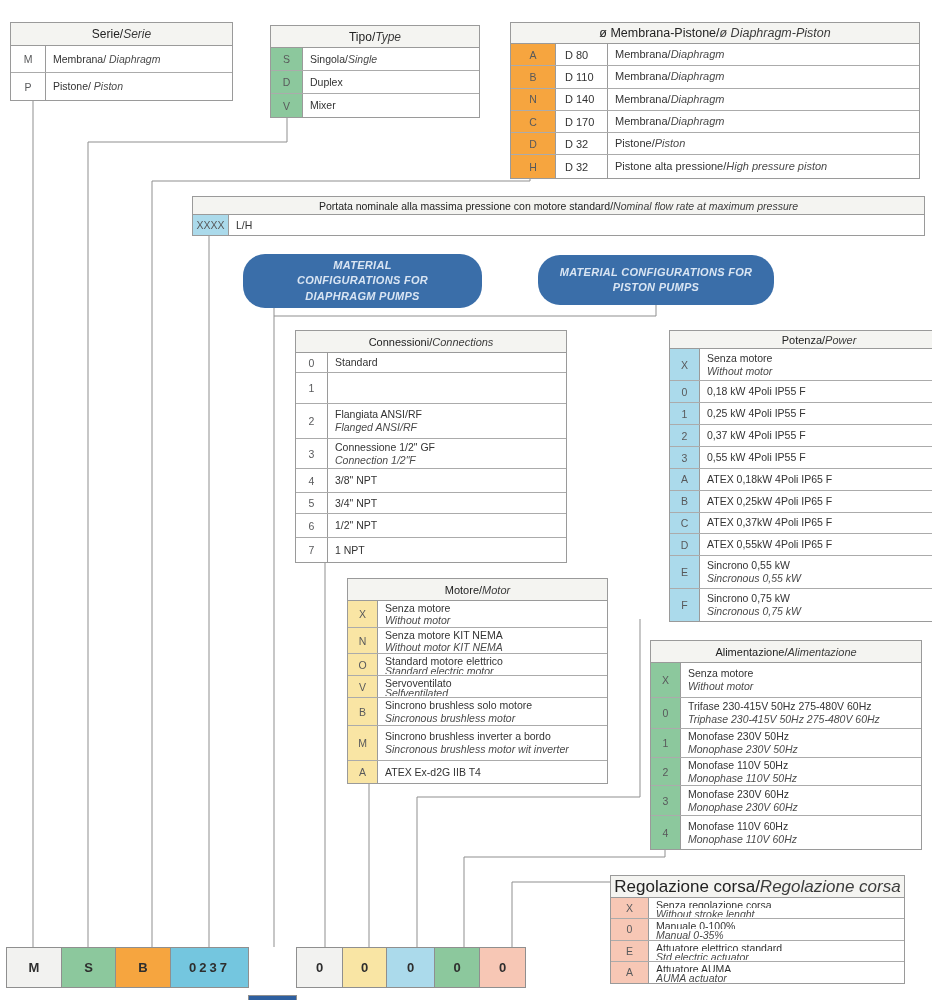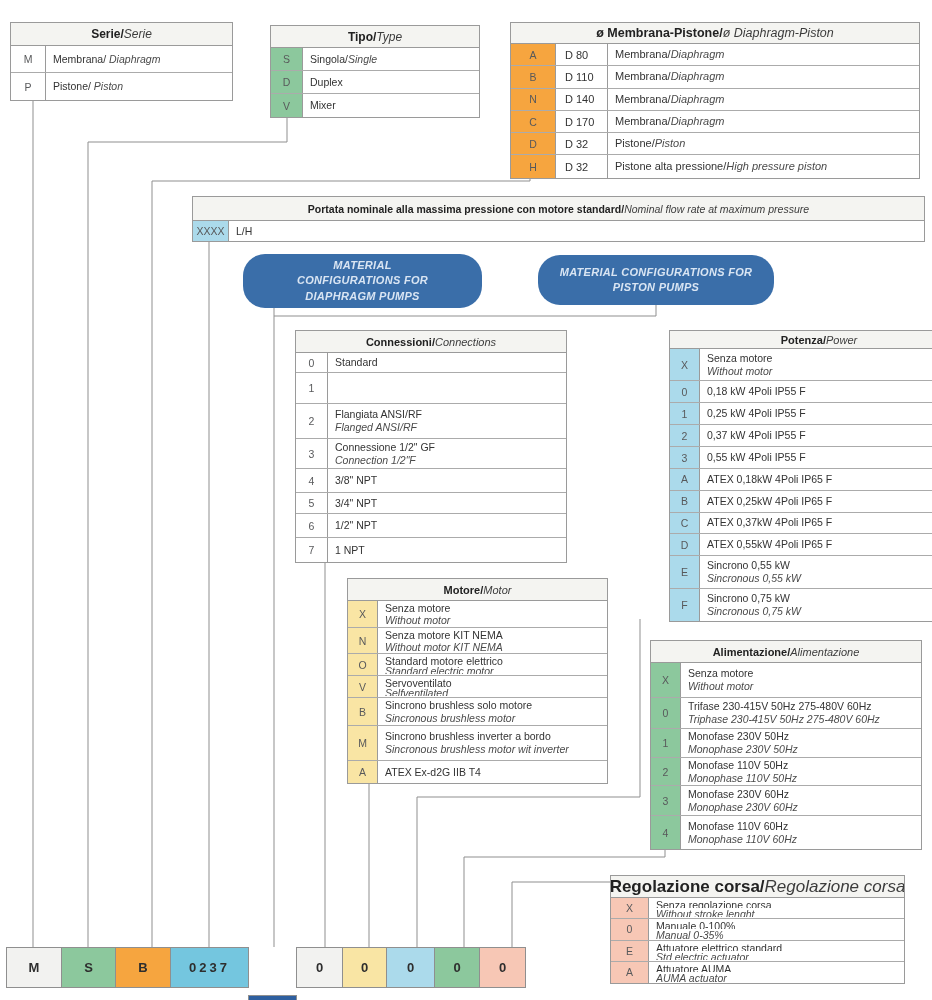--- a/index.html
+++ b/index.html
@@ -3,21 +3,21 @@
 <meta charset="utf-8">
 <style>
   html,body{margin:0;padding:0;background:#fff;}
   #canvas{position:relative;width:932px;height:1000px;background:#fff;overflow:hidden;
           font-family:"Liberation Sans",sans-serif;color:#333;}
   #wires{position:absolute;left:0;top:0;pointer-events:none;}
 
   .tbl{position:absolute;background:#fff;border:1px solid #9a9a9a;box-sizing:border-box;font-size:10.5px;}
   .thead{display:flex;align-items:center;justify-content:center;background:#f4f4f1;
          border-bottom:1px solid #9a9a9a;box-sizing:border-box;font-size:11px;color:#222;white-space:nowrap;overflow:hidden;}
-  .thead .t-it{font-weight:700;}
+  .thead .t-it{font-weight:400;}
   .thead .t-en{font-style:italic;font-weight:400;color:#3c3c3c;}
   #tbl-serie .thead,#tbl-tipo .thead{font-size:12px;}
   #tbl-membrana .thead{font-size:12.5px;}
   #tbl-portata .thead{font-size:10.5px;}
   #tbl-regolazione .thead{font-size:17px;text-align:right;}
 
   .trow{display:flex;align-items:stretch;border-bottom:1px solid #ababab;box-sizing:border-box;}
   .trow:last-child{border-bottom:none;}
   .code{flex:none;display:flex;align-items:center;justify-content:center;
         border-right:1px solid #9a9a9a;box-sizing:border-box;color:#58595b;font-weight:500;font-size:10.5px;}
@@ -166,21 +166,21 @@
       </div>
       <div class="trow" style="height: 22.3px;">
         <div class="code" style="width: 45px; background: rgb(246, 165, 63);">H</div>
         <div class="size" style="width: 52px;">D 32</div>
         <div class="desc">
           <div class="line"><span>Pistone alta pressione/</span><i>High pressure piston</i></div>
         </div>
       </div>
     </div>
     <div class="tbl" id="tbl-portata" style="left: 192px; top: 196px; width: 733px;">
-      <div class="thead" style="height: 24px;">
+      <div class="thead" style="height: 18px;">
         <span class="t-it">Portata nominale alla massima pressione con motore standard/</span>
         <i class="t-en"> Nominal flow rate at maximum pressure</i>
       </div>
       <div class="trow" style="height: 20px;">
         <div class="code" style="width: 36px; background: rgb(171, 218, 235);">XXXX</div>
         <div class="desc">
           <div class="line"><span>L/H</span></div>
         </div>
       </div>
     </div>

